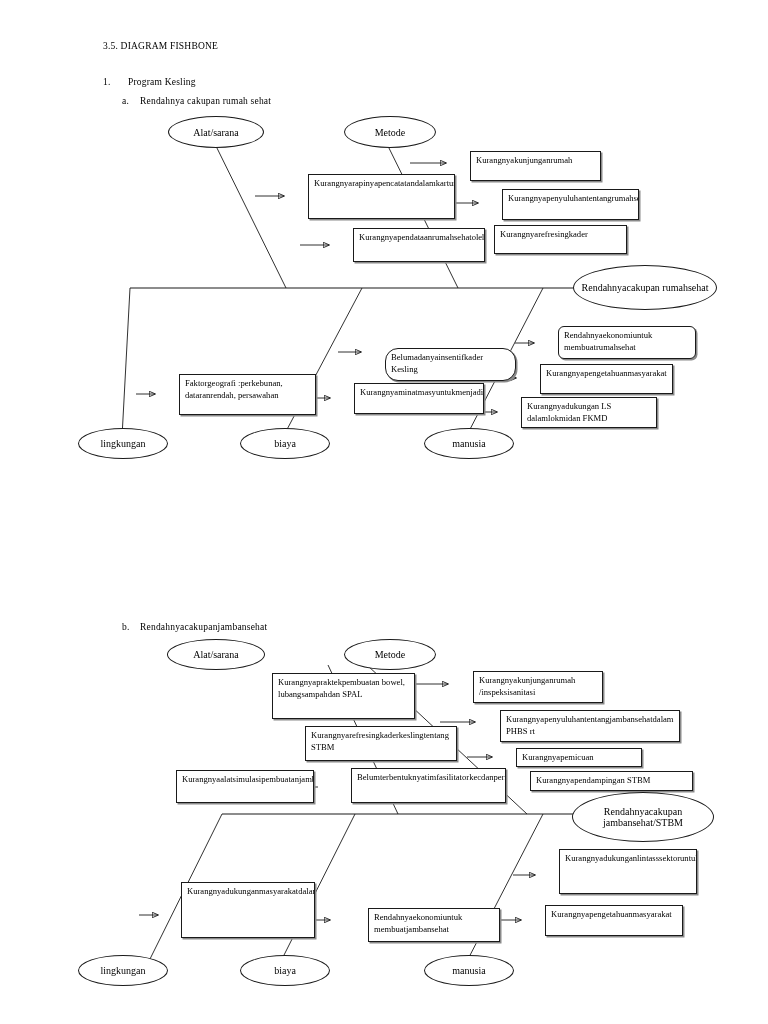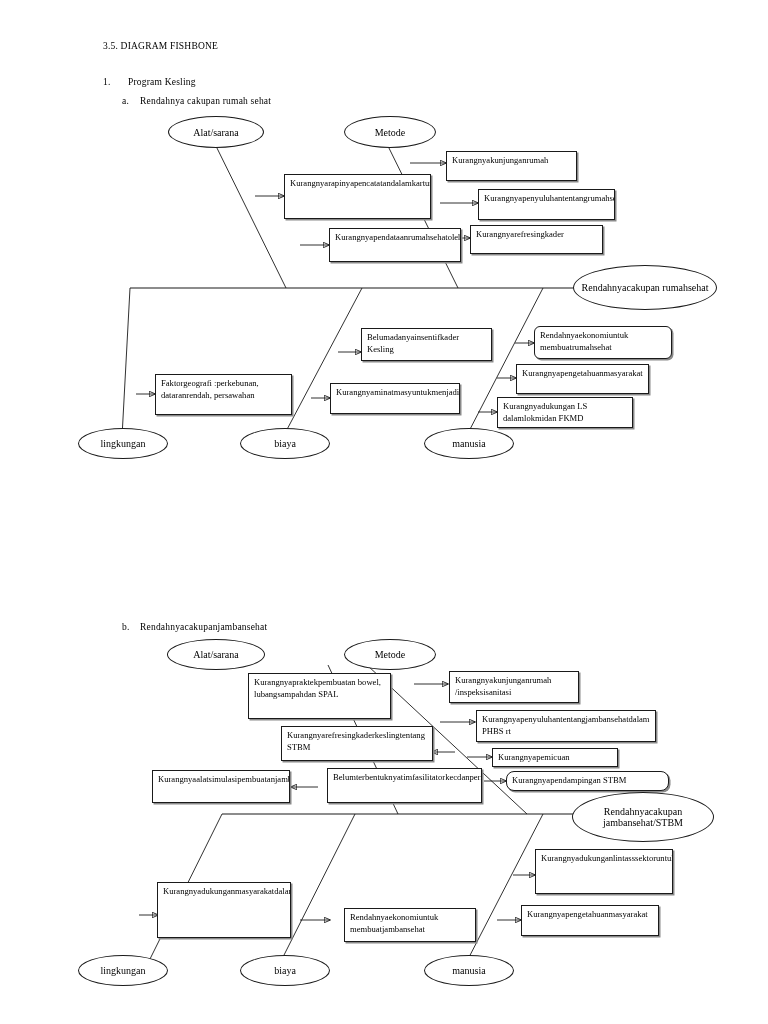--- a/index.html
+++ b/index.html
@@ -46,20 +46,21 @@
     position:absolute;
     border:1px solid #1a1a1a;
     background:#fff;
     box-shadow:1.5px 1.5px 0 0 #8a8a8a;
     box-sizing:border-box;
     font-size:8.6px;
     line-height:11.6px;
     padding:3px 4px 2px 5px;
     z-index:2;
     overflow:hidden;
+    margin-left:24px;
   }
 </style>
 </head>
 <body>
 
 <div class="page">
 
   <div class="hd hd-title">3.5. DIAGRAM FISHBONE</div>
   <div class="hd hd-l1-num">1.</div>
   <div class="hd hd-l1-txt">Program Kesling</div>
@@ -144,21 +145,21 @@
   <div class="ell" style="left:573px;top:265px;width:144px;height:45px;">
     <span>Rendahnyacakupan rumahsehat</span>
   </div>
 
   <div class="bx" style="left:284px;top:174px;width:147px;height:45px;">Kurangnyarapinyapencatatandalamkarturumahsehat</div>
   <div class="bx" style="left:329px;top:228px;width:132px;height:34px;">Kurangnyapendataanrumahsehatolehkader</div>
   <div class="bx" style="left:446px;top:151px;width:131px;height:30px;">Kurangnyakunjunganrumah</div>
   <div class="bx" style="left:478px;top:189px;width:137px;height:31px;">Kurangnyapenyuluhantentangrumahsehat</div>
   <div class="bx" style="left:155px;top:374px;width:137px;height:41px;">Faktorgeografi :perkebunan, dataranrendah, persawahan</div>
   <div class="bx" style="left:470px;top:225px;width:133px;height:29px;">Kurangnyarefresingkader</div>
-  <div class="bx" style="left:361px;top:328px;width:131px;height:33px;">Belumadanyainsentifkader Kesling</div>
+  <div class="bx" style="left:361px;top:348px;width:131px;height:33px;border-radius:13px;">Belumadanyainsentifkader Kesling</div>
   <div class="bx" style="left:330px;top:383px;width:130px;height:31px;">Kurangnyaminatmasyuntukmenjadikader</div>
   <div class="bx" style="left:534px;top:326px;width:138px;height:33px;border-radius:6px;">Rendahnyaekonomiuntuk membuatrumahsehat</div>
   <div class="bx" style="left:516px;top:364px;width:133px;height:30px;">Kurangnyapengetahuanmasyarakat</div>
   <div class="bx" style="left:497px;top:397px;width:136px;height:31px;">Kurangnyadukungan LS dalamlokmidan FKMD</div>
 
   <div class="ell" style="left:167px;top:639px;width:98px;height:31px;">
     <span>Alat/sarana</span>
   </div>
   <div class="ell" style="left:344px;top:639px;width:92px;height:31px;">
     <span>Metode</span>
@@ -176,19 +177,19 @@
     <span>Rendahnyacakupan jambansehat/STBM</span>
   </div>
 
   <div class="bx" style="left:248px;top:673px;width:143px;height:46px;">Kurangnyapraktekpembuatan bowel, lubangsampahdan SPAL</div>
   <div class="bx" style="left:281px;top:726px;width:152px;height:35px;">Kurangnyarefresingkaderkeslingtentang STBM</div>
   <div class="bx" style="left:152px;top:770px;width:138px;height:33px;">Kurangnyaalatsimulasipembuatanjambansehat</div>
   <div class="bx" style="left:327px;top:768px;width:155px;height:35px;">Belumterbentuknyatimfasilitatorkecdanperifikasi</div>
   <div class="bx" style="left:476px;top:710px;width:180px;height:32px;">Kurangnyapenyuluhantentangjambansehatdalam PHBS rt</div>
   <div class="bx" style="left:449px;top:671px;width:130px;height:32px;">Kurangnyakunjunganrumah /inspeksisanitasi</div>
   <div class="bx" style="left:492px;top:748px;width:126px;height:19px;">Kurangnyapemicuan</div>
-  <div class="bx" style="left:506px;top:771px;width:163px;height:20px;border-radius:8px;">Kurangnyapendampingan STBM</div>
+  <div class="bx" style="left:506px;top:771px;width:163px;height:20px;">Kurangnyapendampingan STBM</div>
   <div class="bx" style="left:157px;top:882px;width:134px;height:56px;">Kurangnyadukunganmasyarakatdalampengaturanjambandansumurdengantetangganya</div>
   <div class="bx" style="left:344px;top:908px;width:132px;height:34px;">Rendahnyaekonomiuntuk membuatjambansehat</div>
   <div class="bx" style="left:535px;top:849px;width:138px;height:45px;">Kurangnyadukunganlintasssektoruntukpembuatanjambansehat</div>
   <div class="bx" style="left:521px;top:905px;width:138px;height:31px;">Kurangnyapengetahuanmasyarakat</div>
 
 </div>
 
 </body></html>

